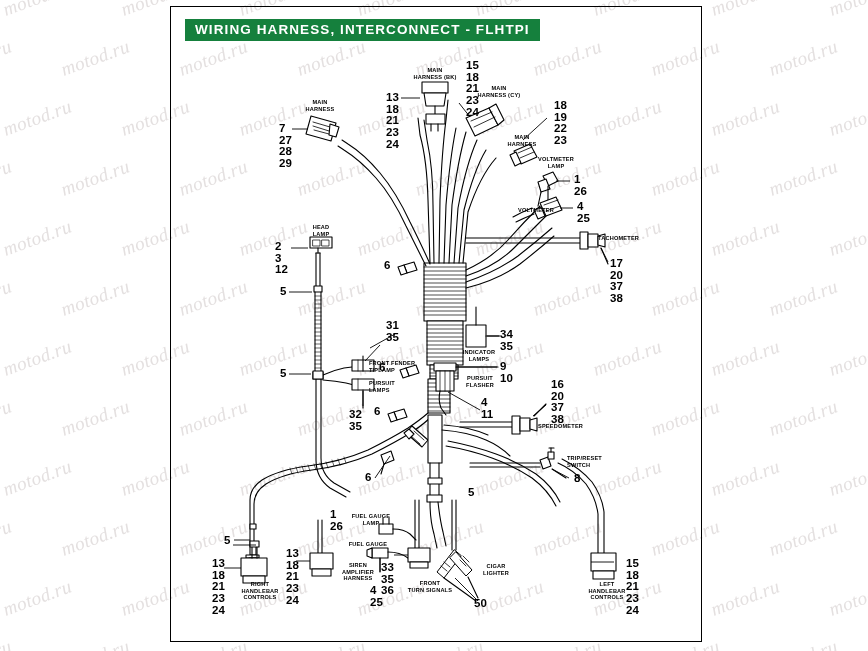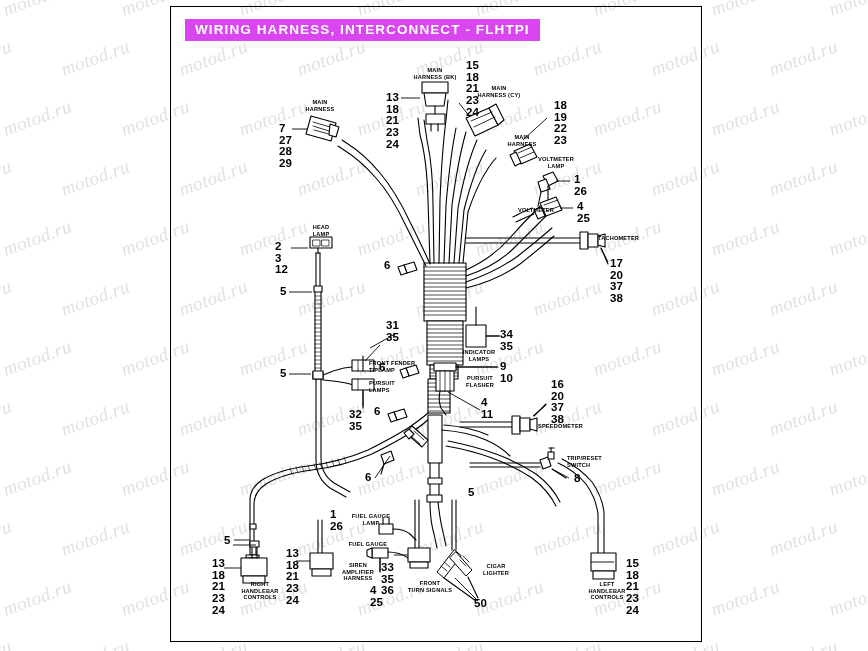--- a/index.html
+++ b/index.html
@@ -38,21 +38,21 @@
     left: 170px; top: 6px;
     width: 530px; height: 634px;
     border: 1px solid #000;
     background: transparent;
     z-index: 3;
   }
   
   #title-bar {
     position: absolute;
     left: 185px; top: 19px;
-    background: #d946ef;
+    background: #15803d;
     color: #fff;
     padding: 3px 10px 4px 10px;
     font-size: 13.5px;
     font-weight: bold;
     letter-spacing: 1.1px;
     z-index: 6;
     font-family: "Liberation Sans", sans-serif;
     white-space: nowrap;
   }
   

